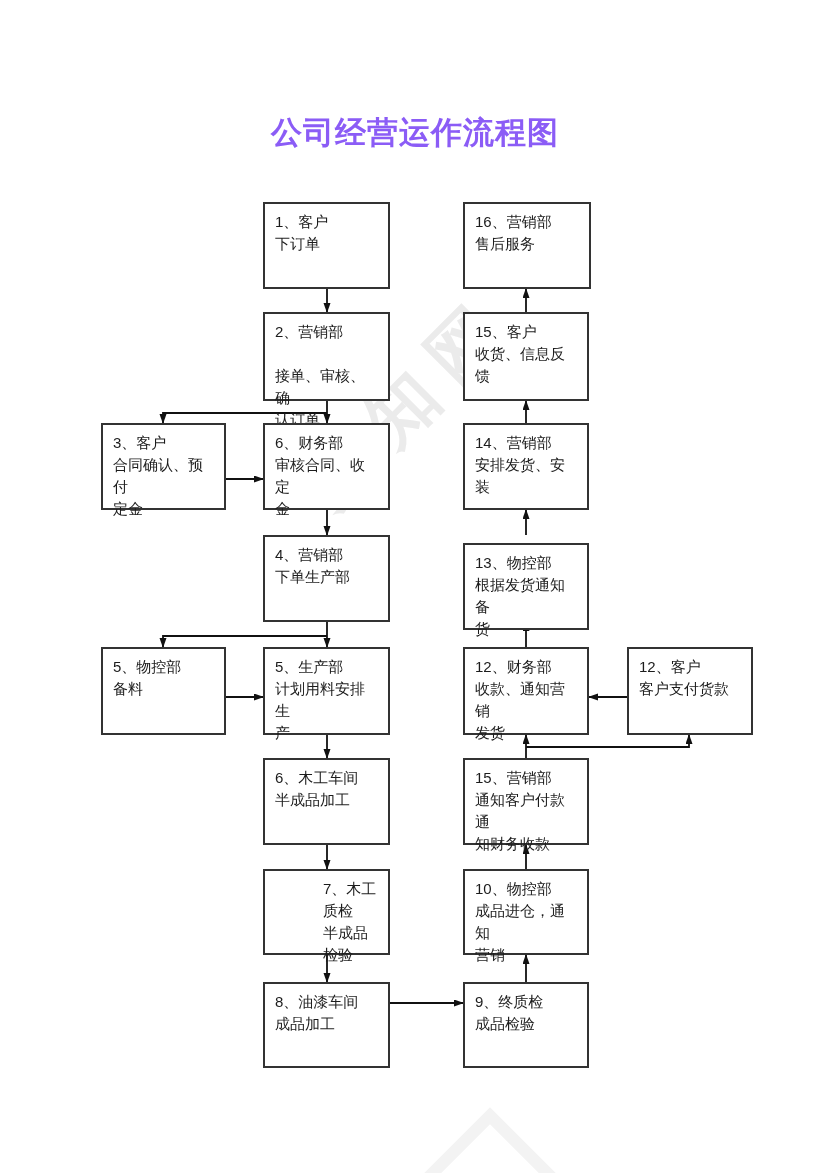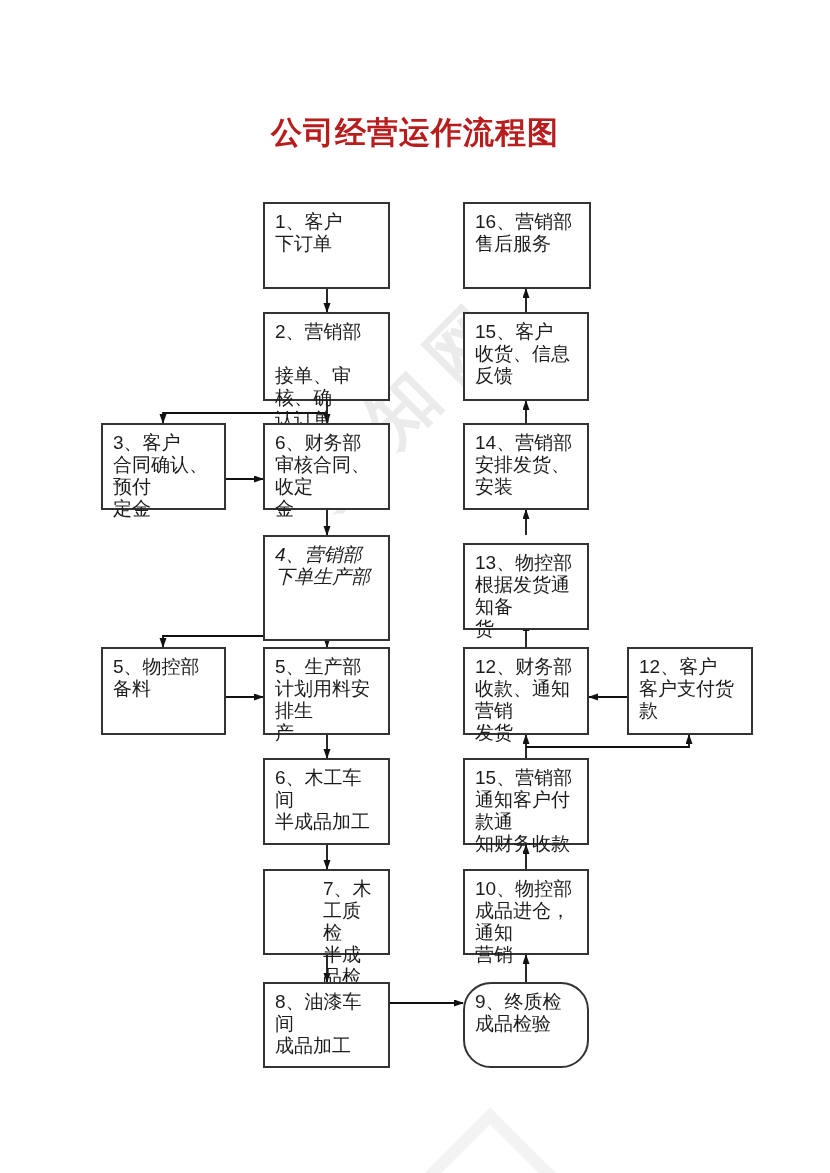--- a/index.html
+++ b/index.html
@@ -11,21 +11,21 @@
     font-family:"Liberation Sans","DejaVu Sans",sans-serif;
   }
   .title{
     position:absolute;
     left:0;right:0;top:112px;
     margin:0;
     text-align:center;
     font-size:31px;
     font-weight:bold;
     letter-spacing:1px;
-    color:#b91c1c;
+    color:#8b5cf6;
   }
   .wm-text{
     position:absolute;
     left:408px;top:402px;
     transform:translate(-50%,-50%) rotate(-45deg);
     font-size:70px;
     font-weight:bold;
     letter-spacing:18px;
     color:#ebebeb;
     white-space:nowrap;
@@ -43,21 +43,21 @@
   .node{
     position:absolute;
     box-sizing:border-box;
     border:2px solid #333333;
     background:#ffffff;
     z-index:2;
   }
   .node .label{
     display:block;
     padding:7px 10px;
-    font-size:19px;
+    font-size:15px;
     line-height:22px;
     color:#1c1c1c;
     white-space:pre-line;
   }
   svg.edges{
     position:absolute;
     left:0;top:0;
     z-index:1;
     pointer-events:none;
   }
@@ -122,21 +122,21 @@
       <div class="node" style="left: 101px; top: 423px; width: 125px; height: 87px;">
         <span class="label">3、客户
 合同确认、预付
 定金</span>
       </div>
       <div class="node" style="left: 263px; top: 423px; width: 127px; height: 87px;">
         <span class="label">6、财务部
 审核合同、收定
 金</span>
       </div>
-      <div class="node" style="left: 263px; top: 535px; width: 127px; height: 106px; font-style: italic;">
+      <div class="node" style="left: 263px; top: 535px; width: 127px; height: 87px;">
         <span class="label">4、营销部
 下单生产部</span>
       </div>
       <div class="node" style="left: 101px; top: 647px; width: 125px; height: 88px;">
         <span class="label">5、物控部
 备料</span>
       </div>
       <div class="node" style="left: 263px; top: 647px; width: 127px; height: 88px;">
         <span class="label">5、生产部
 计划用料安排生
@@ -147,21 +147,21 @@
 半成品加工</span>
       </div>
       <div class="node" style="left: 263px; top: 869px; width: 127px; height: 86px; padding-left: 48px;">
         <span class="label">7、木工质检
 半成品检验</span>
       </div>
       <div class="node" style="left: 263px; top: 982px; width: 127px; height: 86px;">
         <span class="label">8、油漆车间
 成品加工</span>
       </div>
-      <div class="node" style="left: 463px; top: 982px; width: 126px; height: 86px; border-radius: 28px;">
+      <div class="node" style="left: 463px; top: 982px; width: 126px; height: 86px;">
         <span class="label">9、终质检
 成品检验</span>
       </div>
       <div class="node" style="left: 463px; top: 869px; width: 126px; height: 86px;">
         <span class="label">10、物控部
 成品进仓，通知
 营销</span>
       </div>
       <div class="node" style="left: 463px; top: 758px; width: 126px; height: 87px;">
         <span class="label">15、营销部

